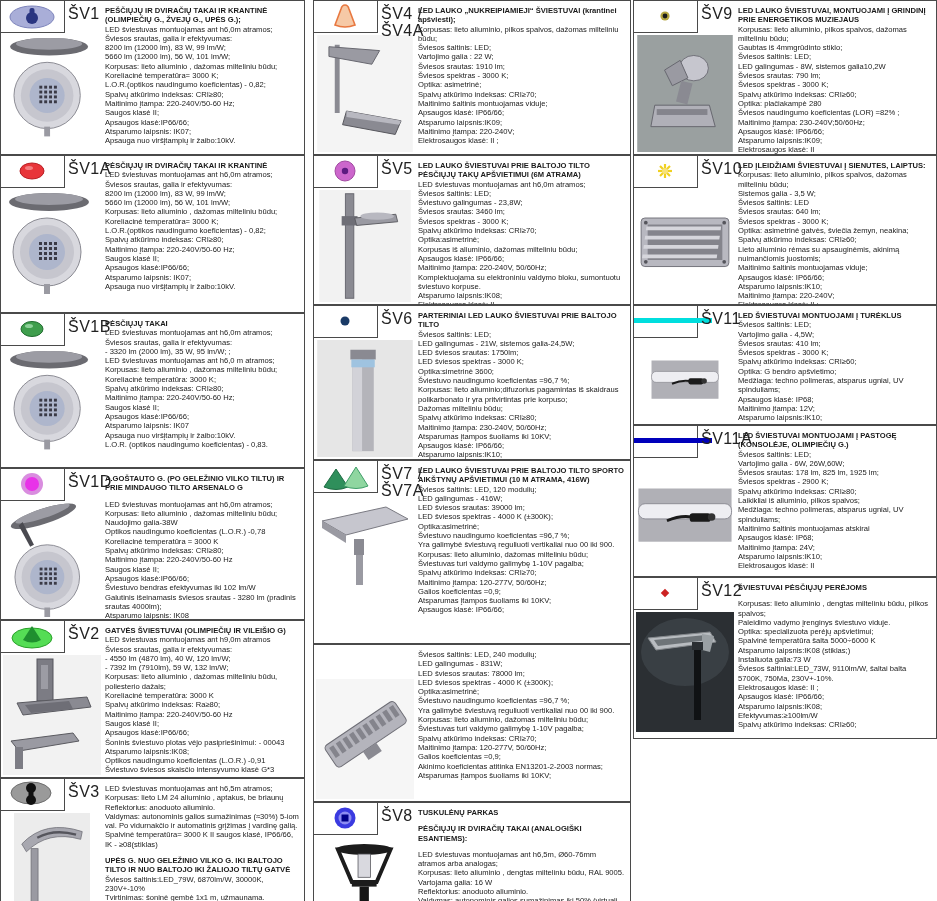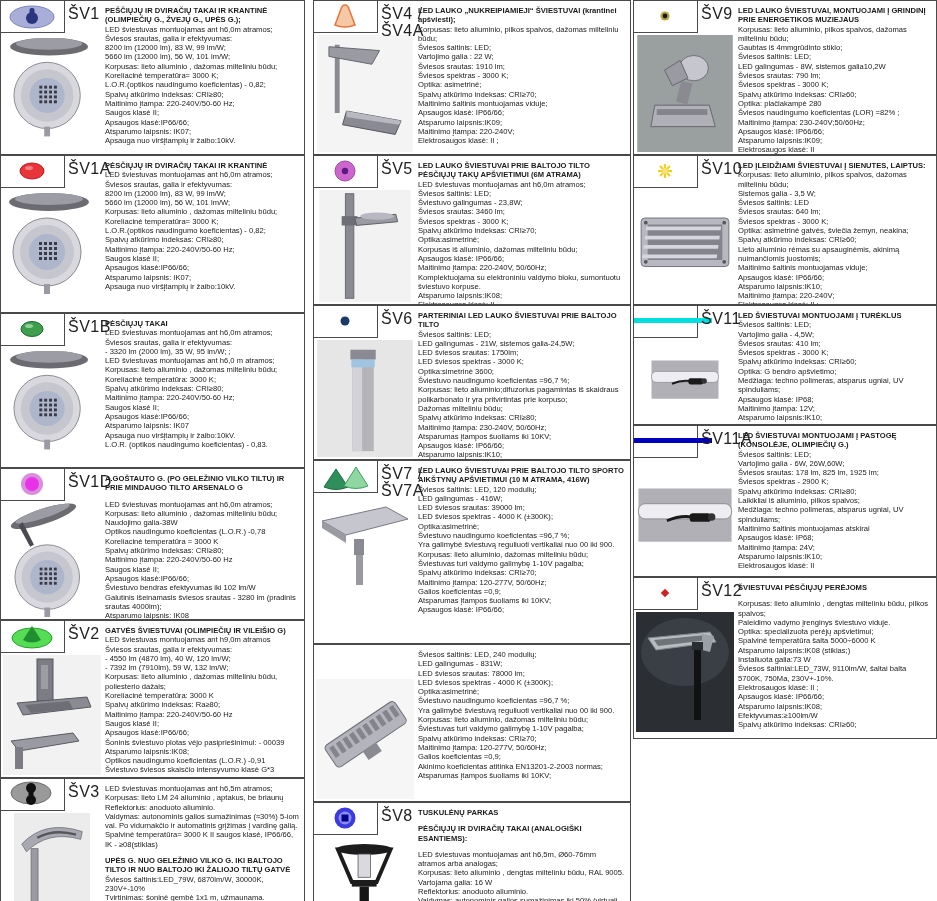--- a/index.html
+++ b/index.html
@@ -270,21 +270,21 @@
             <div class="line">LED šviestuvas montuojamas ant h9,0m atramos</div>
             <div class="line">Šviesos srautas, galia ir efektyvumas:</div>
             <div class="line">-   4550 lm (4870 lm), 40 W, 120 lm/W;</div>
             <div class="line">-   7392 lm (7910lm), 59 W, 132 lm/W;</div>
             <div class="line">Korpusas: lieto aliuminio , dažomas milteliniu būdu, poliesterio dažais;</div>
             <div class="line">Koreliacinė temperatūra: 3000 K</div>
             <div class="line">Spalvų atkūrimo indeksas: Ra≥80;</div>
             <div class="line">Maitinimo įtampa: 220-240V/50-60 Hz</div>
             <div class="line">Saugos klasė  II;</div>
             <div class="line">Apsaugos klasė:IP66/66;</div>
-            <div class="line">Šoninis šviestuvo plotas vėjo pasipriešinimui: - 00039</div>
+            <div class="line">Šoninis šviestuvo plotas vėjo pasipriešinimui: - 00043</div>
             <div class="line">Atsparumo laipsnis:IK08;</div>
             <div class="line">Optikos naudingumo koeficientas (L.O.R.) -0,91</div>
             <div class="line">Šviestuvo šviesos skaisčio intensyvumo klasė G*3</div>
             <div class="line">Atsparumo laipsnis: IK08</div>
           </div>
         </div>
   </div>
       <div class="cell" style="height: 131px;">
     <div class="symbox">
           <svg width="62" height="30" viewBox="0 0 62 30">

